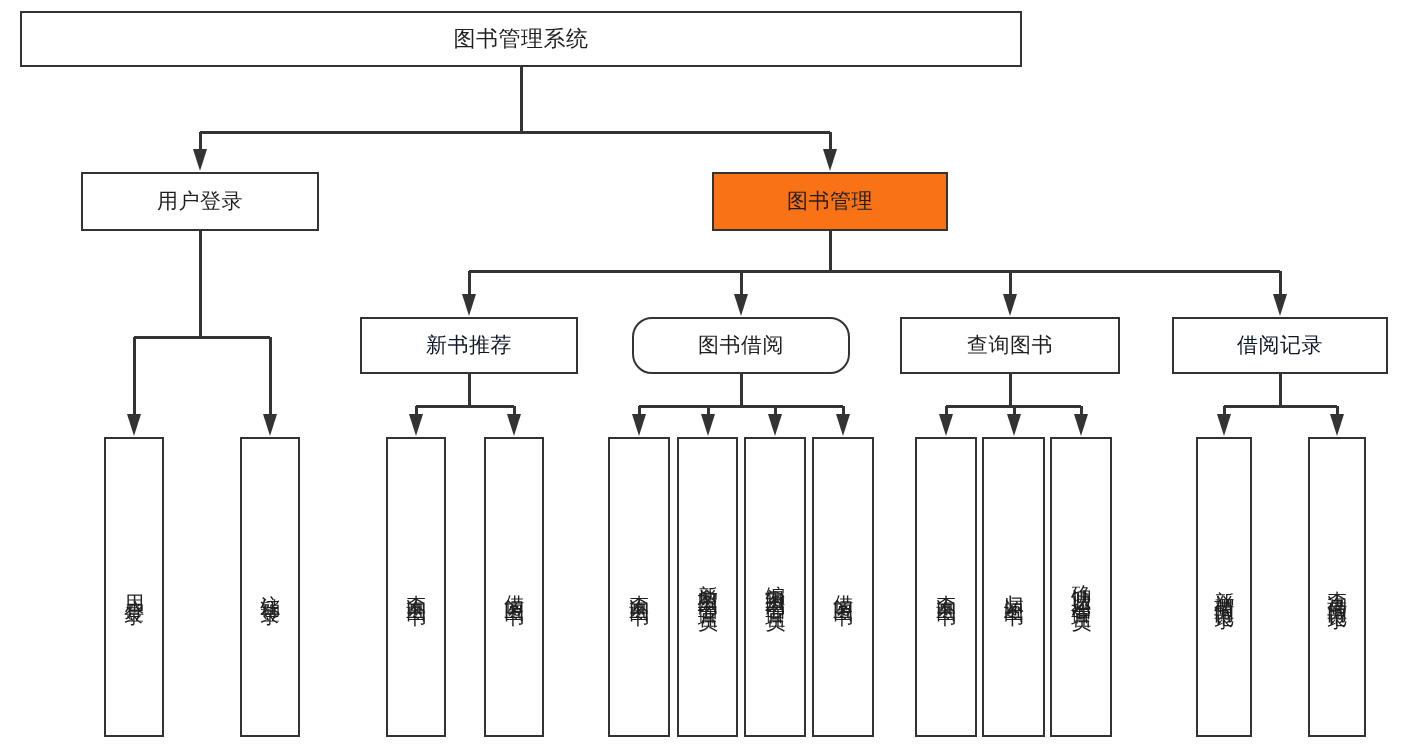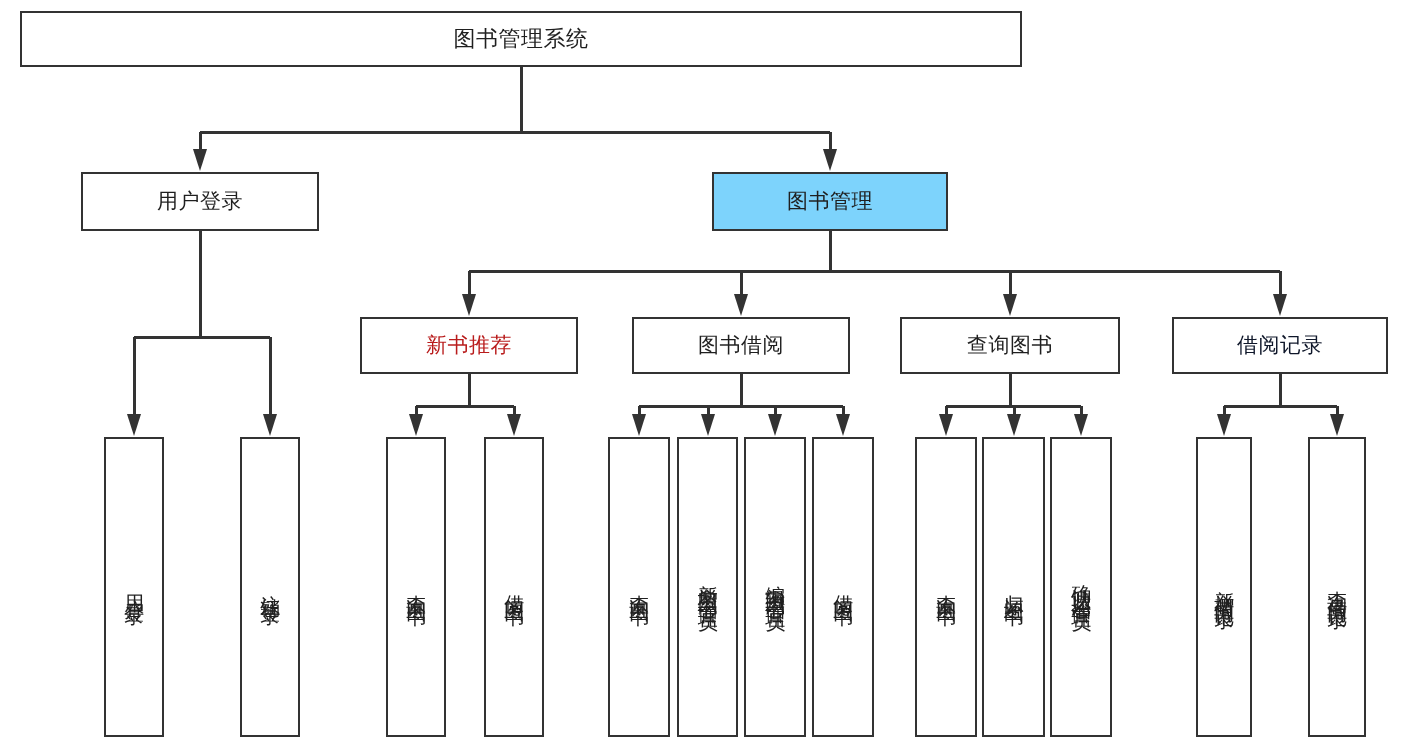--- a/index.html
+++ b/index.html
@@ -120,27 +120,27 @@
       <line x1="1337" y1="406" x2="1337" y2="417" stroke="#333333" stroke-width="3" shape-rendering="crispEdges"></line>
       <polygon points="1330,414 1344,414 1337,436" fill="#333333"></polygon>
     </svg>
   <div id="nodes-layer">
       <div class="node horizontal root" style="left: 20px; top: 11px; width: 1002px; height: 56px; border-color: rgb(51, 51, 51); background: rgb(255, 255, 255);">
         <span class="label" style="color: rgb(31, 31, 31);">图书管理系统</span>
       </div>
       <div class="node horizontal" style="left: 81px; top: 172px; width: 238px; height: 59px; border-color: rgb(51, 51, 51); background: rgb(255, 255, 255);">
         <span class="label" style="color: rgb(31, 31, 31);">用户登录</span>
       </div>
-      <div class="node horizontal" style="left: 712px; top: 172px; width: 236px; height: 59px; border-color: rgb(51, 51, 51); background: #7dd3fc;">
+      <div class="node horizontal" style="left: 712px; top: 172px; width: 236px; height: 59px; border-color: rgb(51, 51, 51); background: #f97316;">
         <span class="label" style="color: rgb(31, 31, 31);">图书管理</span>
       </div>
       <div class="node horizontal" style="left: 360px; top: 317px; width: 218px; height: 57px; border-color: rgb(51, 51, 51); background: rgb(255, 255, 255);">
-        <span class="label" style="color: #b91c1c; text-align: right;">新书推荐</span>
+        <span class="label" style="color: #0f172a; text-align: right;">新书推荐</span>
       </div>
-      <div class="node horizontal" style="left: 632px; top: 317px; width: 218px; height: 57px; border-color: rgb(51, 51, 51); background: rgb(255, 255, 255);">
+      <div class="node horizontal" style="left: 632px; top: 317px; width: 218px; height: 57px; border-color: rgb(51, 51, 51); background: rgb(255, 255, 255); border-radius: 20px;">
         <span class="label" style="color: rgb(31, 31, 31);">图书借阅</span>
       </div>
       <div class="node horizontal" style="left: 900px; top: 317px; width: 220px; height: 57px; border-color: rgb(51, 51, 51); background: rgb(255, 255, 255);">
         <span class="label" style="color: rgb(31, 31, 31);">查询图书</span>
       </div>
       <div class="node horizontal" style="left: 1172px; top: 317px; width: 216px; height: 57px; border-color: rgb(51, 51, 51); background: rgb(255, 255, 255);">
         <span class="label" style="color: #0f172a;">借阅记录</span>
       </div>
       <div class="node vertical" style="left: 104px; top: 437px; width: 60px; height: 300px; border-color: rgb(51, 51, 51); background: rgb(255, 255, 255);">
         <span class="label" style="color: rgb(31, 31, 31);">用户登录</span>

